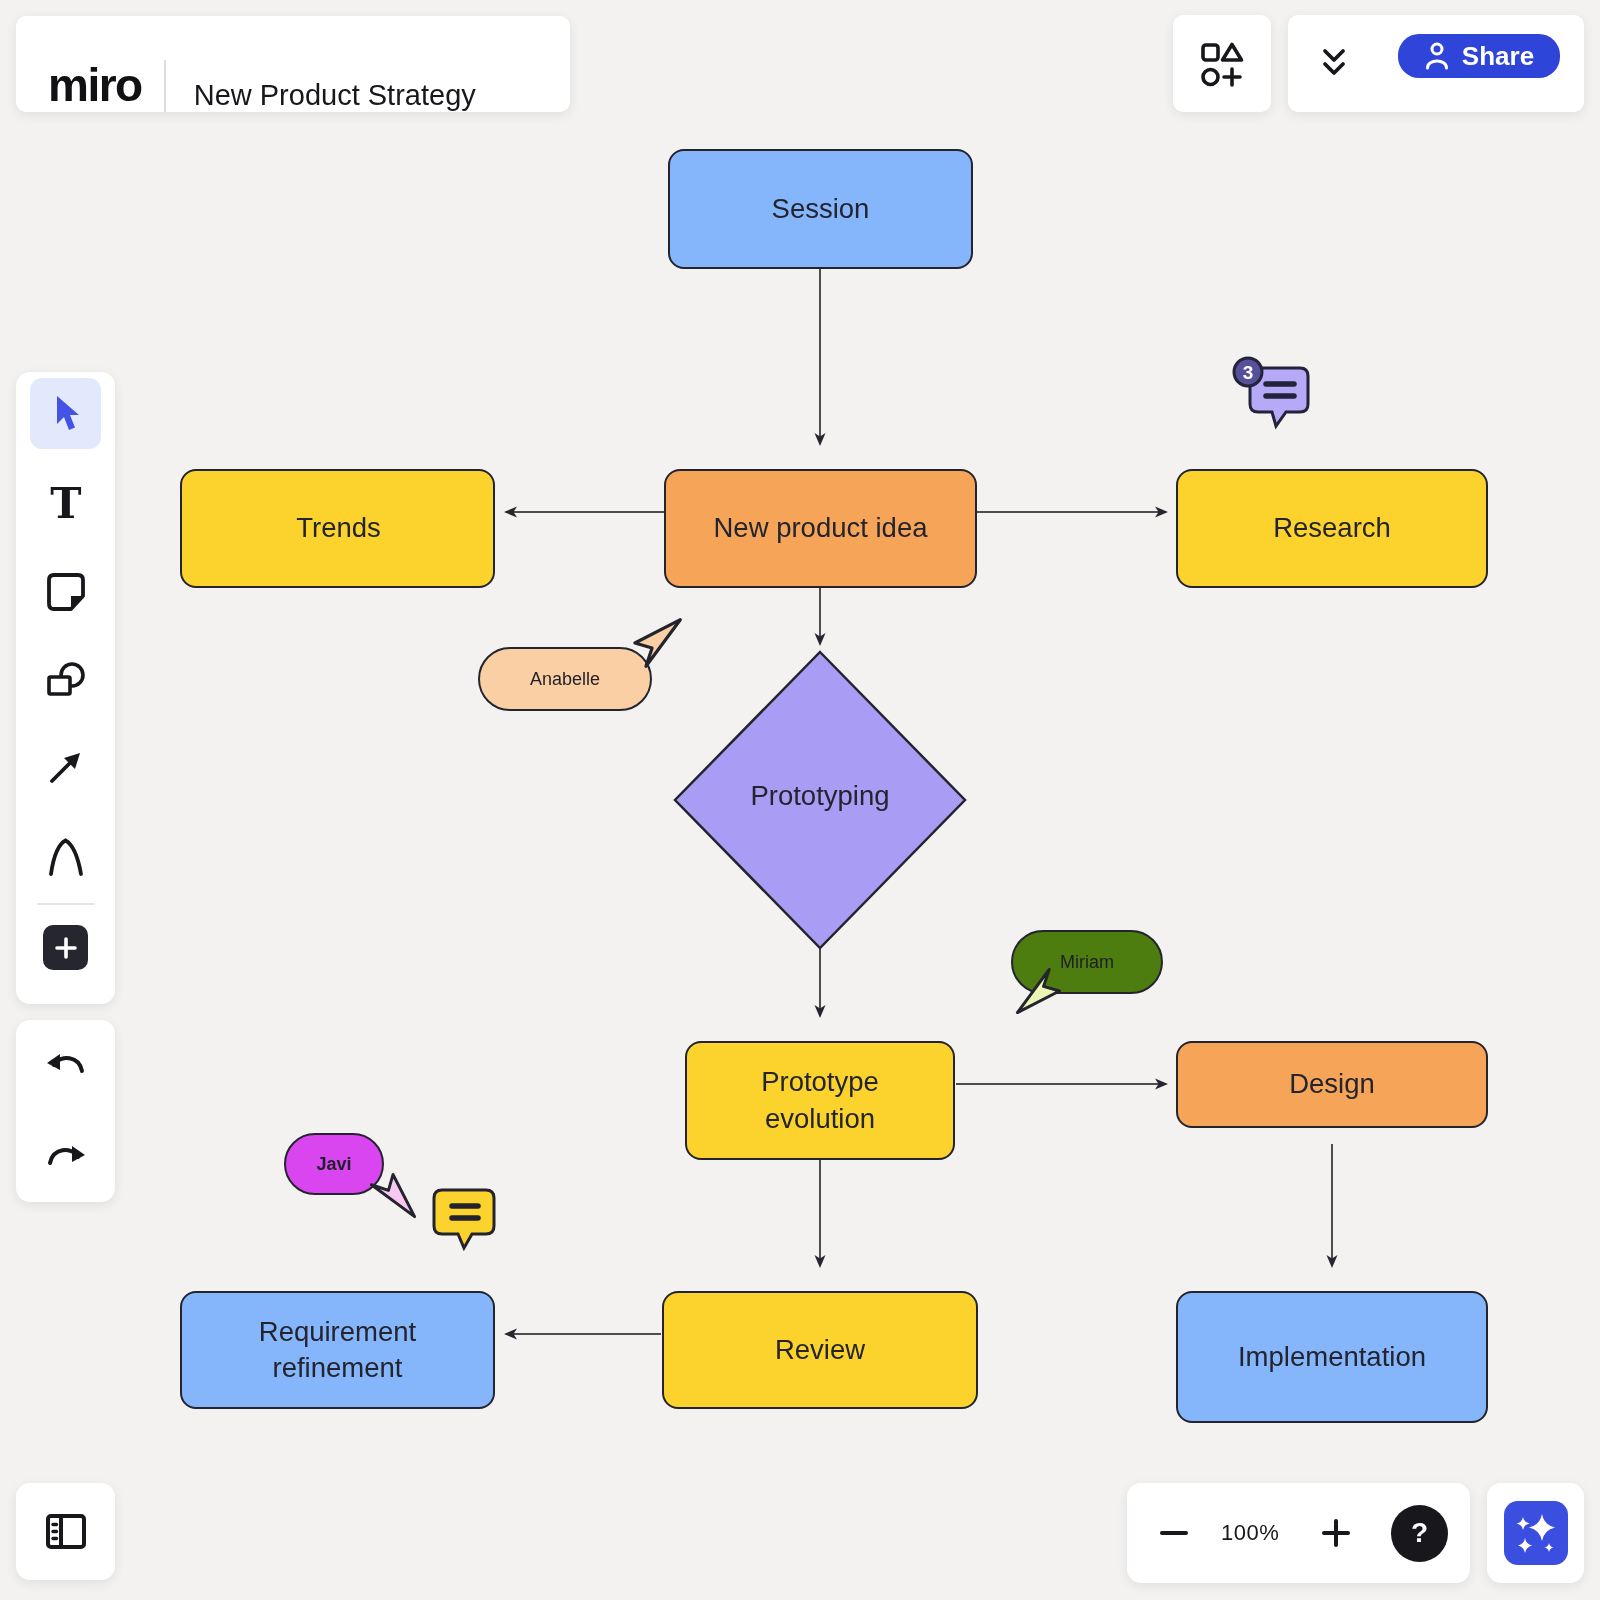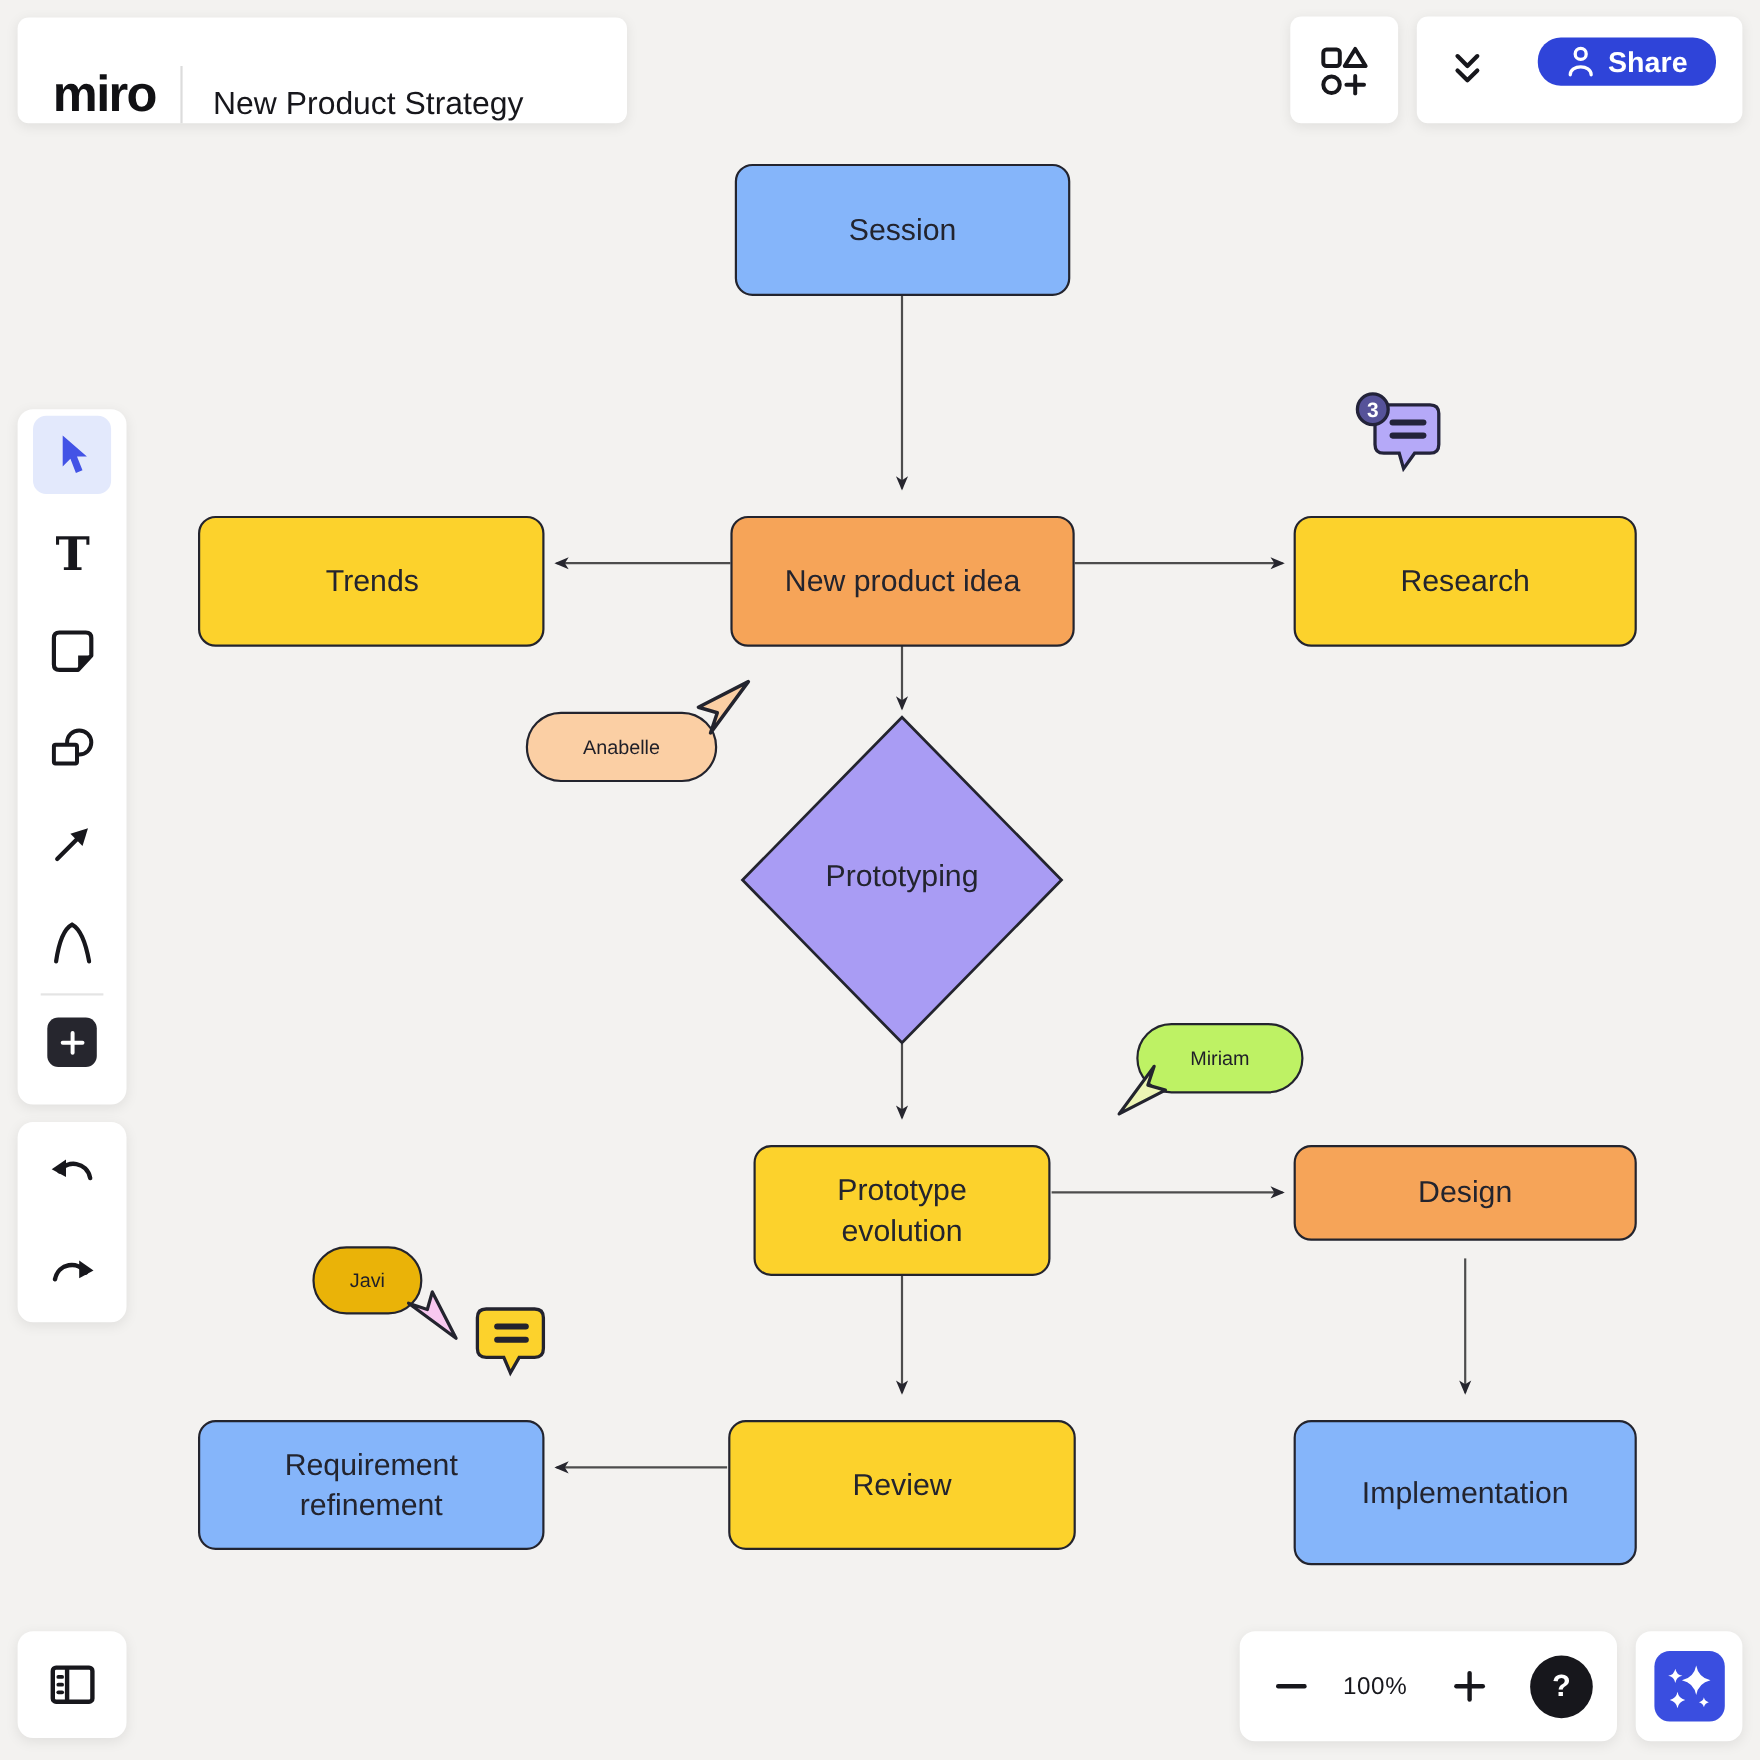--- a/index.html
+++ b/index.html
@@ -98,28 +98,28 @@
 <div class="node c-yellow" style="left:662px;top:1275px;width:316px;height:118px;">Review</div>
 <div class="node c-blue" style="left:1176px;top:1275px;width:312px;height:132px;">Implementation</div>
 
 <div class="cursor-pill" style="left:478px;top:647px;width:170px;height:60px;background:#fbcfa4;">
   <span>Anabelle</span>
 </div>
 <svg class="abs" style="left:630px;top:616px;" width="54" height="54" viewBox="0 0 44 44">
   <path d="M41 3 L4 22 L18 26 L13 41 Z" fill="#fbcfa4" stroke="#23242e" stroke-width="2.6" stroke-linejoin="round"></path>
 </svg>
 
-<div class="cursor-pill" style="left:1033px;top:930px;width:148px;height:60px;background:#bef264;">
+<div class="cursor-pill" style="left:1011px;top:930px;width:148px;height:60px;background:#4d7c0f;">
   <span>Miriam</span>
 </div>
 <svg class="abs" style="left:1014px;top:966px;transform:rotate(180deg);" width="50" height="50" viewBox="0 0 44 44">
   <path d="M41 3 L4 22 L18 26 L13 41 Z" fill="#edf5b4" stroke="#23242e" stroke-width="2.6" stroke-linejoin="round"></path>
 </svg>
 
-<div class="cursor-pill" style="left:284px;top:1133px;width:96px;height:58px;background:#eab308;">
+<div class="cursor-pill" style="left:284px;top:1133px;width:96px;height:58px;background:#d946ef;font-weight:bold;">
   <span>Javi</span>
 </div>
 <svg class="abs" style="left:368px;top:1170px;transform:rotate(90deg);" width="50" height="50" viewBox="0 0 44 44">
   <path d="M41 3 L4 22 L18 26 L13 41 Z" fill="#f8c8f0" stroke="#23242e" stroke-width="2.6" stroke-linejoin="round"></path>
 </svg>
 
 <svg class="abs" style="left:1228px;top:356px;" width="88" height="84" viewBox="0 0 88 84">
   <path d="M30 12 H72 Q80 12 80 20 V48 Q80 56 72 56 H58 L48 70 L44 56 H30 Q22 56 22 48 V20 Q22 12 30 12 Z" fill="#b5a9f8" stroke="#23233a" stroke-width="3"></path>
   <line x1="38" y1="28" x2="66" y2="28" stroke="#23233a" stroke-width="5.5" stroke-linecap="round"></line>
   <line x1="38" y1="40" x2="66" y2="40" stroke="#23233a" stroke-width="5.5" stroke-linecap="round"></line>

